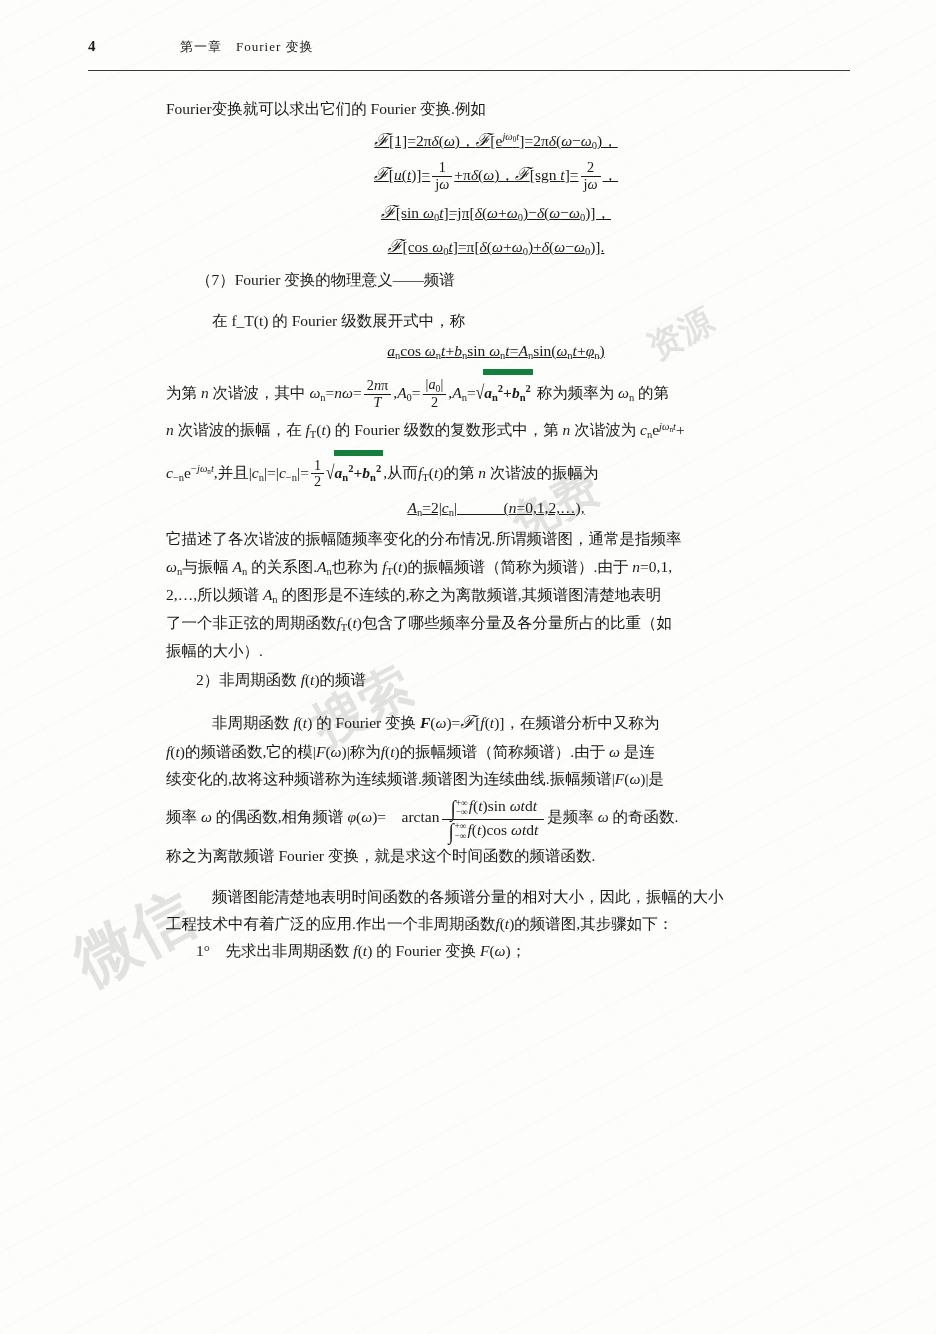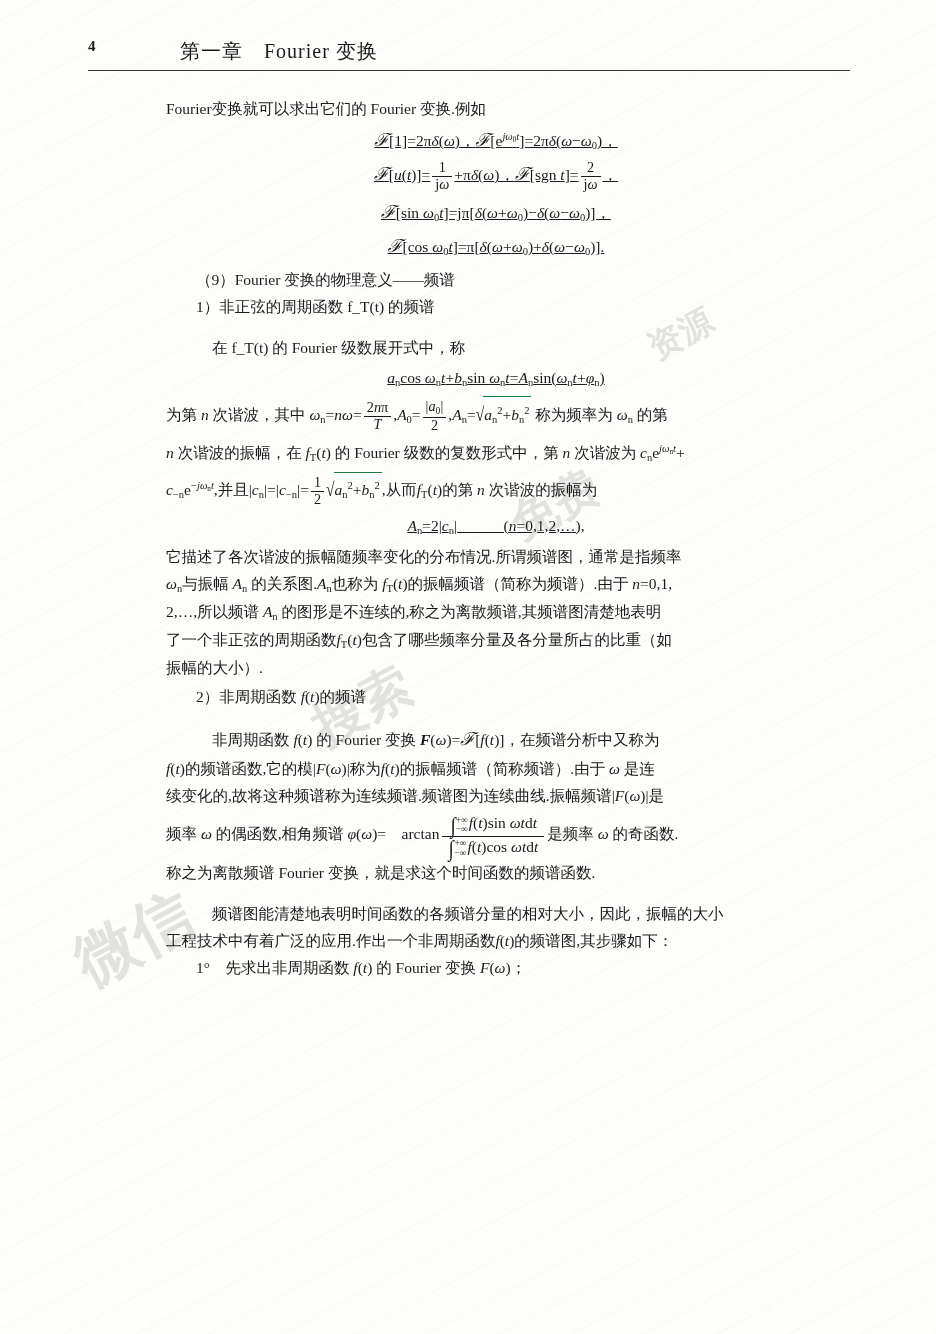--- a/index.html
+++ b/index.html
@@ -49,21 +49,21 @@
     height: 32px;
     display: flex;
     align-items: flex-start;
   }
   .header .pageno {
     font-size: 15px;
     font-weight: bold;
     width: 92px;
   }
   .header .chap {
-    font-size: 20px;
+    font-size: 13px;
     letter-spacing: 1px;
   }
   .rule {
     position: absolute;
     left: 88px;
     top: 70px;
     width: 762px;
     height: 1px;
     background: #3a3a3a;
   }
@@ -107,23 +107,24 @@
     text-align: center;
     font-size: 0.92em;
     line-height: 1.12;
     margin: 0 2px;
   }
   .frac .num { display: block; padding: 0 3px; }
   .frac .den { display: block; border-top: 1px solid #1a1a1a; padding: 0 3px; }
 
   .sqrt {
     display: inline-block;
-    border-top: 1px solid #15803d;
+    border-top: 6px solid #15803d;
     padding: 0 2px 0 1px;
     margin-left: -1px;
+    font-weight: bold;
   }
   .radsym { display: inline-block; transform: scaleY(1.25); }
 
   .bigfrac {
     display: inline-block;
     vertical-align: middle;
     text-align: center;
     line-height: 1.2;
     margin: 0 3px;
   }
@@ -178,22 +179,21 @@
     </div>
 
     <div class="eq">
       <span class="scriptF">ℱ</span>[sin <i>ω</i><sub>0</sub><i>t</i>]=jπ[<i>δ</i>(<i>ω</i>+<i>ω</i><sub>0</sub>)−<i>δ</i>(<i>ω</i>−<i>ω</i><sub>0</sub>)]，
     </div>
 
     <div class="eq">
       <span class="scriptF">ℱ</span>[cos <i>ω</i><sub>0</sub><i>t</i>]=π[<i>δ</i>(<i>ω</i>+<i>ω</i><sub>0</sub>)+<i>δ</i>(<i>ω</i>−<i>ω</i><sub>0</sub>)].
     </div>
 
-    <p class="ind2">（9）Fourier 变换的物理意义——频谱</p>
-    <p class="ind2">1）非正弦的周期函数 f_T(t) 的频谱</p>
+    <p class="ind2">（7）Fourier 变换的物理意义——频谱</p>
     <p class="ind3">在 f_T(t) 的 Fourier 级数展开式中，称</p>
 
     <div class="eq">
       <i>a</i><sub>n</sub>cos <i>ω</i><sub>n</sub><i>t</i>+<i>b</i><sub>n</sub>sin <i>ω</i><sub>n</sub><i>t</i>=<i>A</i><sub>n</sub>sin(<i>ω</i><sub>n</sub><i>t</i>+<i>φ</i><sub>n</sub>)
     </div>
 
     <p class="ind1" style="line-height:2.3">
       为第 <i>n</i> 次谐波，其中 <i>ω</i><sub>n</sub>=<i>nω</i>=<span class="frac"><span class="num">2<i>n</i>π</span><span class="den"><i>T</i></span></span>,<i>A</i><sub>0</sub>=<span class="frac"><span class="num">|<i>a</i><sub>0</sub>|</span><span class="den">2</span></span>,<i>A</i><sub>n</sub>=<span class="radsym">√</span><span class="sqrt"><i>a</i><sub>n</sub><sup>2</sup>+<i>b</i><sub>n</sub><sup>2</sup></span> 称为频率为 <i>ω</i><sub>n</sub> 的第
     </p>
 

